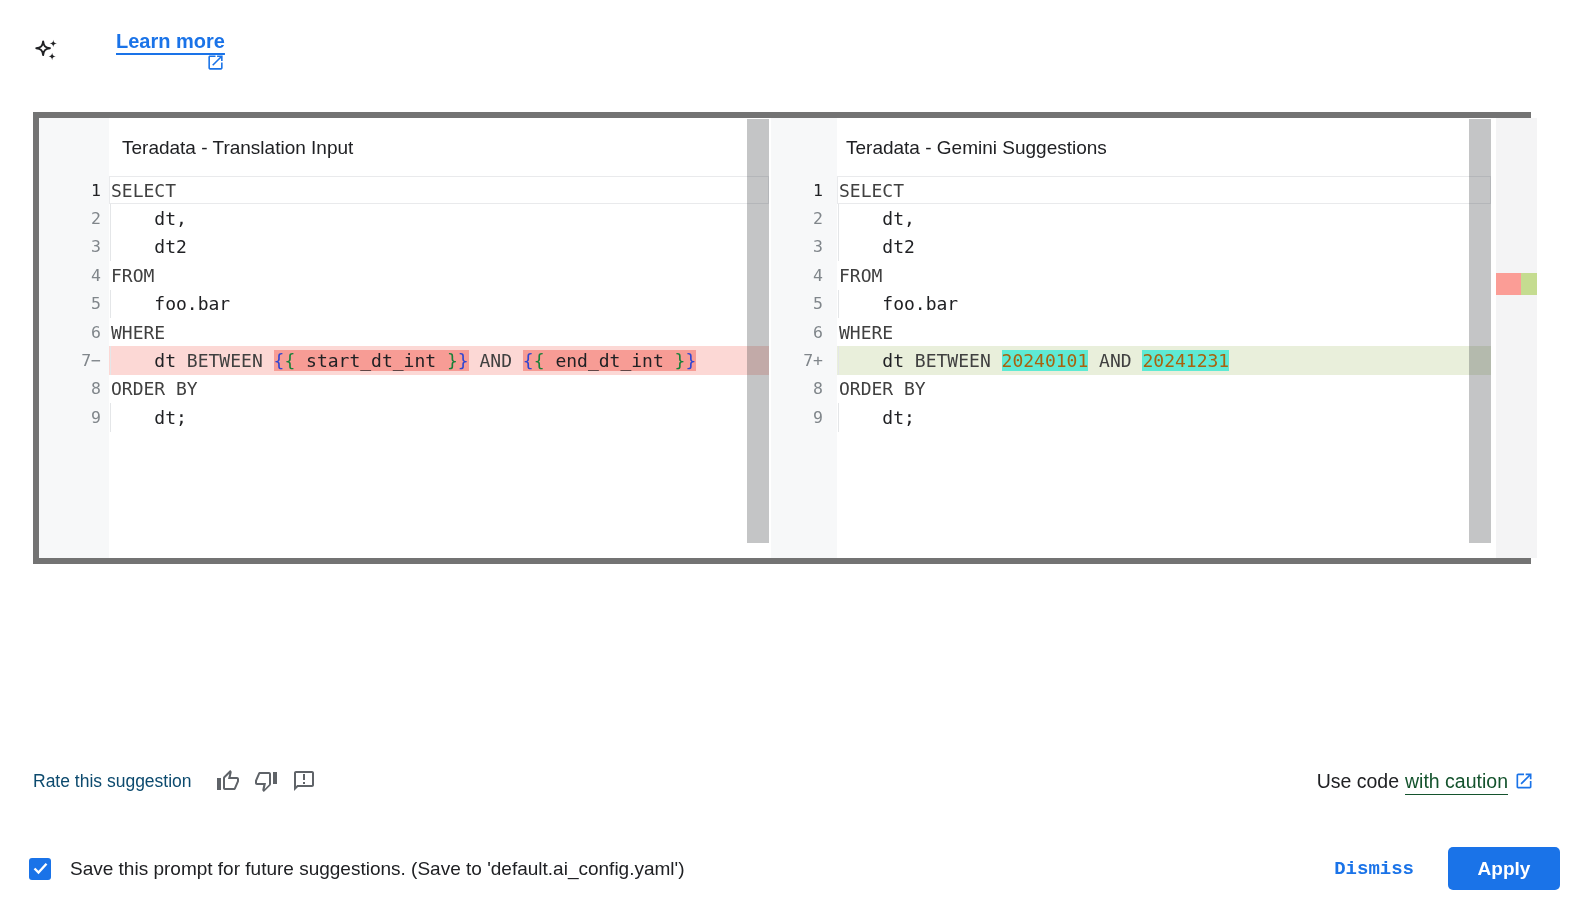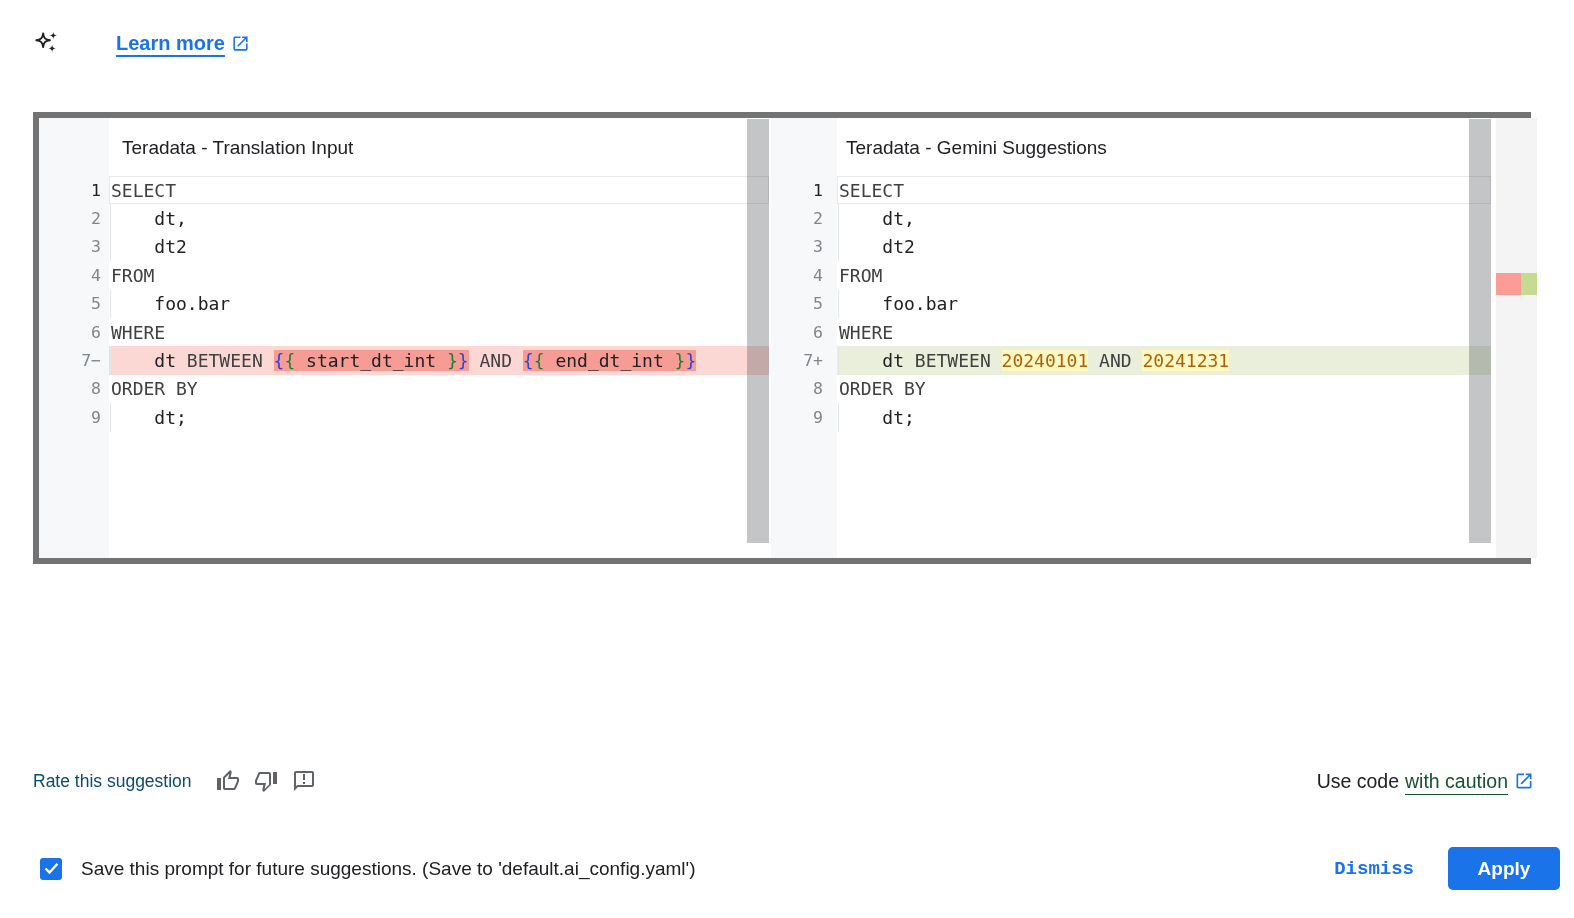--- a/index.html
+++ b/index.html
@@ -3,21 +3,21 @@
 <meta charset="utf-8">
 <style>
   * { margin:0; padding:0; box-sizing:border-box; }
   html,body { width:1574px; height:918px; background:#ffffff; font-family:"Liberation Sans", sans-serif; color:#202124; overflow:hidden; }
   body { position:relative; }
 
   
   .header { position:absolute; top:30px; left:33px; display:flex; align-items:center; }
   .spark { width:27px; height:27px; margin-right:29px; }
   .hdr-title { font-size:22px; color:#202124; }
-  .learn-more { margin-left:27px; display:flex; align-items:center; color:#1a73e8; font-size:20px; font-weight:bold; text-decoration:underline; text-underline-offset:5px; cursor:pointer; }
+  .learn-more { margin-left:27px; display:flex; align-items:flex-end; color:#1a73e8; font-size:20px; font-weight:bold; text-decoration:underline; text-underline-offset:5px; cursor:pointer;flex-direction:column; }
   .learn-more svg { margin-left:6px; }
 
   
   .diff { position:absolute; top:112px; left:33px; width:1498px; height:452px; border:6px solid #737373; background:#fff; }
   .editor { position:absolute; top:0; bottom:0; }
   .editor.left  { left:0; width:730px; }
   .editor.right { left:732px; width:766px; }
   .gutter-bg { position:absolute; top:0; bottom:0; left:0; background:#f7f8f9; }
   .left  .gutter-bg { width:70px; }
   .right .gutter-bg { width:66px; }
@@ -35,21 +35,21 @@
   .ind .lt::before { content:""; position:absolute; left:1px; top:0; bottom:0; width:1px; background:#e4e6e8; }
 
   .kw { color:#404040; }
   .pl { color:#202124; }
   .nu { color:#a9620e; }
   .bb { color:#3045d1; }
   .bg { color:#188038; }
   .del .lt { background:#fcd8d5; }
   .add .lt { background:#e9efdb; }
   .del .hl { background:#f79c95; }
-  .add .hl { background:#fef9c3; }
+  .add .hl { background:#5eead4; }
 
   .cur-box { position:absolute; top:58px; height:28.4px; border:1px solid #e9eaec; pointer-events:none; }
   .left  .cur-box { left:70px; right:0; }
   .right .cur-box { left:66px; right:46px; }
 
   .sb { position:absolute; top:1px; width:22px; height:424px; background:rgba(60,64,67,.30); cursor:pointer; }
   .left  .sb { right:0; }
   .right .sb { right:46px; }
 
   .ruler { position:absolute; top:0; bottom:0; right:0; width:41px; background:#f4f4f5; }
@@ -60,21 +60,21 @@
   
   .rate-row { position:absolute; top:769px; left:33px; right:40px; display:flex; align-items:center; }
   .rate-label { font-size:17.5px; color:#0c4a6e; margin-right:24px; }
   .icon-btn { background:none; border:none; padding:0; margin-right:14px; cursor:pointer; display:flex; align-items:center; }
   .icon-btn svg { fill:#5f6368; }
   .caution { margin-left:auto; display:flex; align-items:center; font-size:19.5px; color:#202124; }
   .caution-link { color:#14532d; text-decoration:underline; text-underline-offset:6px; margin-left:6px; cursor:pointer; }
   .caution svg { margin-left:6px; }
 
   
-  .footer { position:absolute; top:847px; left:40px; right:14px; display:flex; align-items:center; }
+  .footer { position:absolute; top:847px; left:29px; right:14px; display:flex; align-items:center; }
   .checkbox { width:22px; height:22px; border-radius:3px; background:#1a73e8; display:flex; align-items:center; justify-content:center; cursor:pointer; flex:0 0 auto; }
   .save-label { margin-left:19px; font-size:19px; color:#202124; }
   .dismiss-btn { margin-left:auto; background:none; border:none; color:#1a73e8; font-size:19px; font-weight:bold; font-family:Liberation Mono, monospace; cursor:pointer; padding:8px 10px; }
   .apply-btn { margin-left:24px; width:112px; height:43px; background:#1a73e8; color:#fff; border:none; border-radius:5px; font-size:19px; font-weight:bold; font-family:"Liberation Sans",sans-serif; cursor:pointer; }
 </style>
 </head>
 <body>
 
 <div class="header">
   <svg class="spark" viewBox="0 0 24 24">

